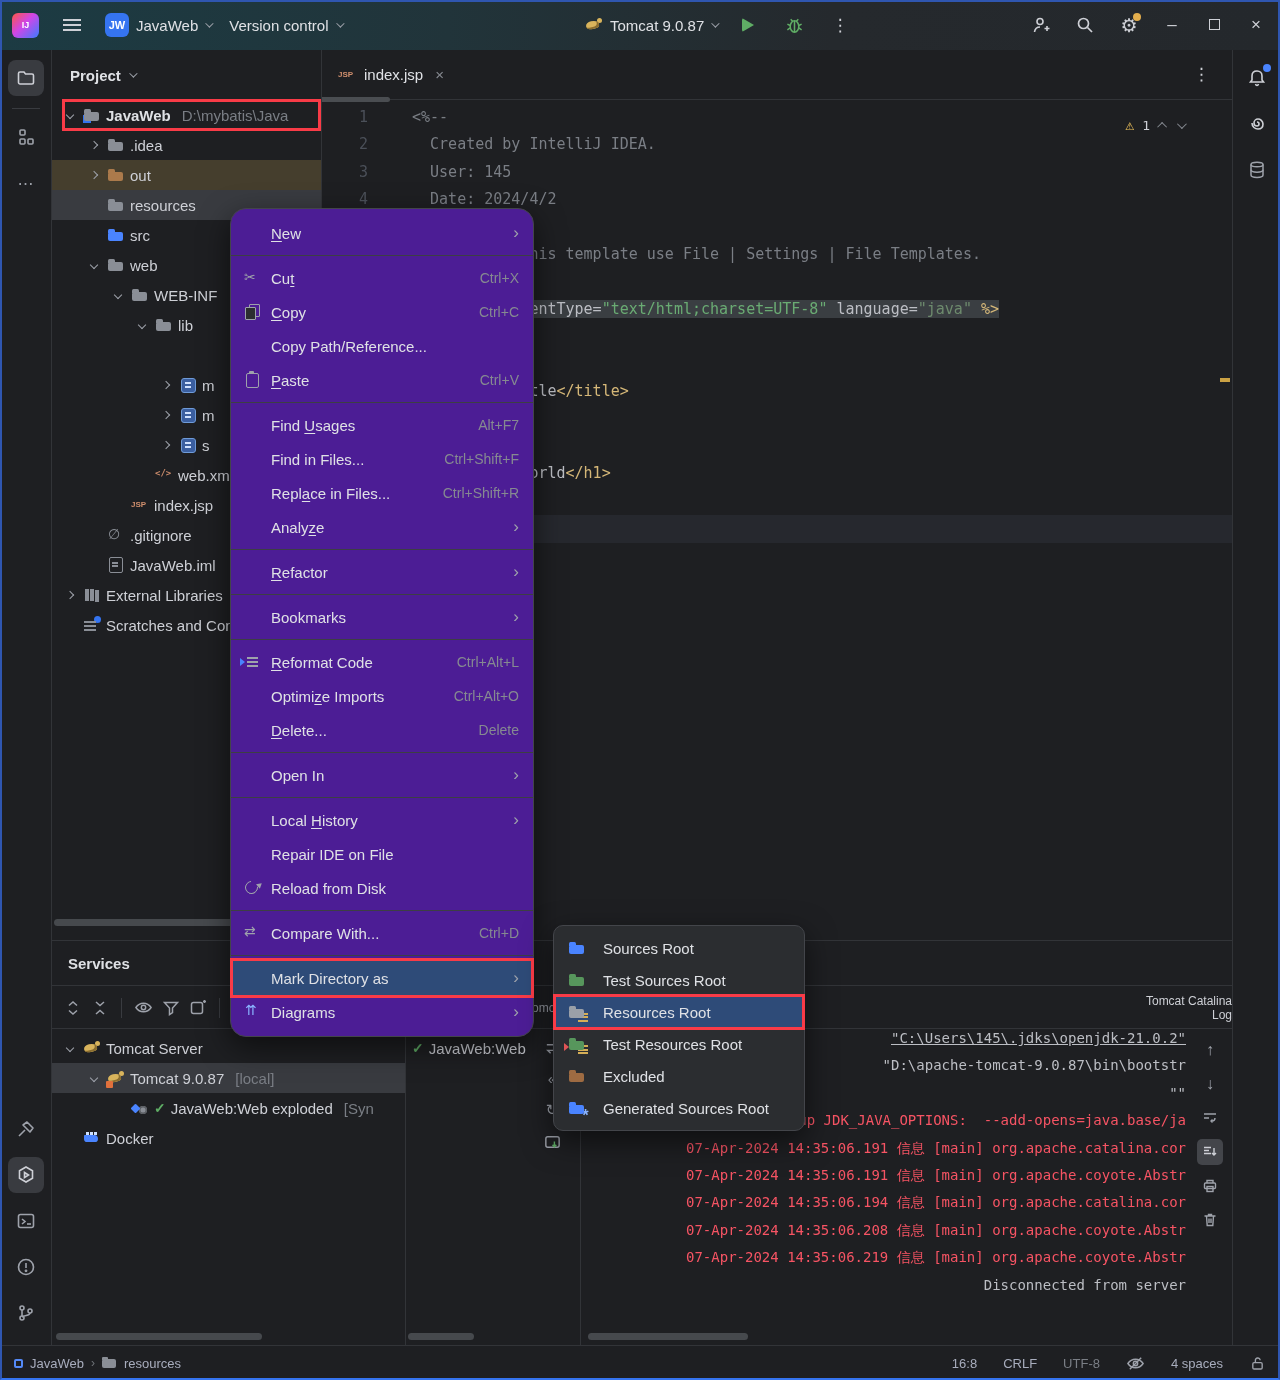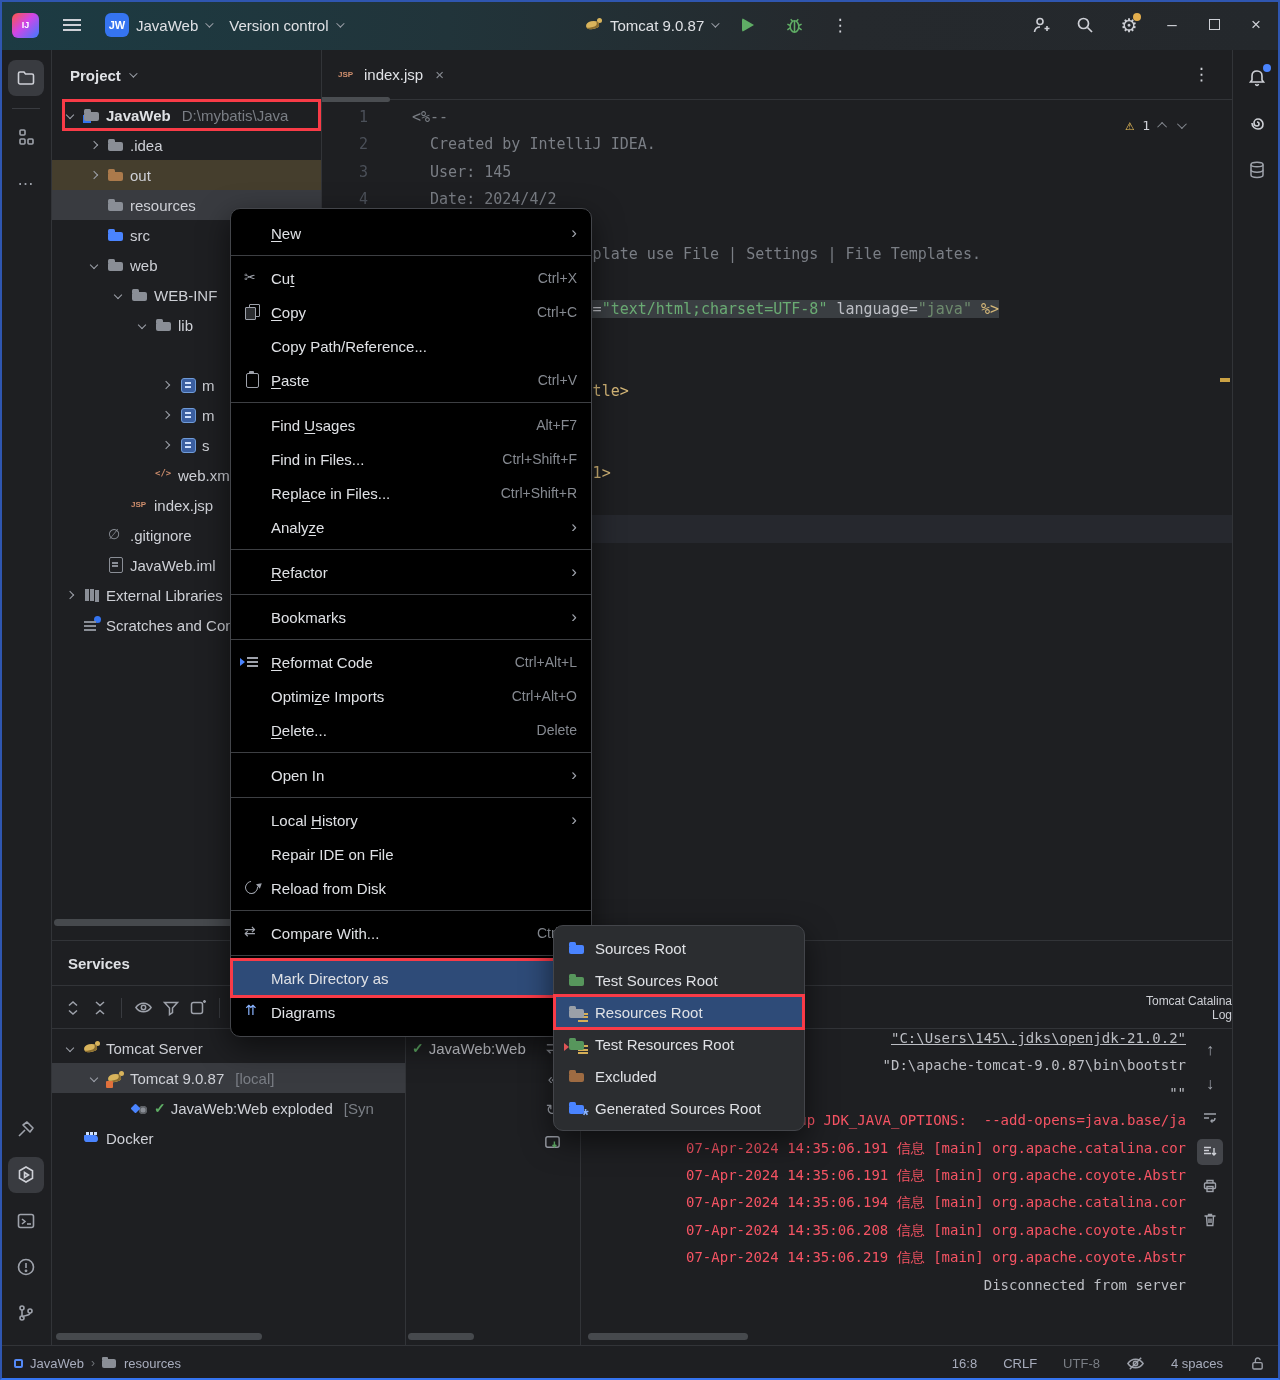--- a/index.html
+++ b/index.html
@@ -107,21 +107,21 @@
   .cl.hl .seg { background:#3a3e42; }
   .c-cm { color:#7a7e85; } .c-tg { color:#d5b778; } .c-pl { color:#bcbec4; }
   .c-st { color:#6aab73; } .c-st2 { color:#6d8a6d; }
   .editor-warn { position:absolute; right:48px; top:12px; display:flex; align-items:center; gap:10px; font-size:13px; color:#ced0d6; }
   .warn-ic { color:#f2c55c; font-size:15px; }
   .chev-up { display:inline-block; width:7px; height:7px; border-left:1.6px solid #868a91; border-top:1.6px solid #868a91; transform:rotate(45deg) translateY(2px); }
   .chev-dn { display:inline-block; width:7px; height:7px; border-right:1.6px solid #868a91; border-bottom:1.6px solid #868a91; transform:rotate(45deg) translateY(-2px); }
   .sb-mark { position:absolute; right:2px; top:278px; width:10px; height:4px; background:#caa144; }
 
   
-  .menu { position:absolute; left:230px; top:208px; width:362px; background:#000000; border:1px solid #43454a; border-radius:10px; padding:7px 0; z-index:50; box-shadow:0 10px 30px rgba(0,0,0,.55); font-size:15px; }
+  .menu { position:absolute; left:230px; top:208px; width:304px; background:#4c1d95; border:1px solid #43454a; border-radius:16px; padding:7px 0; z-index:50; box-shadow:0 10px 30px rgba(0,0,0,.55); font-size:15px; }
   .mi { position:relative; height:34px; display:flex; align-items:center; gap:6px; padding:0 14px 0 12px; color:#dfe1e5; }
   .mi-icon { width:22px; flex:none; }
   .mi-label { flex:1; }
   .mi-shortcut { color:#868a91; font-size:14px; }
   .mi-arrow { color:#9ea2ab; font-size:17px; }
   .menu-sep { height:1px; background:#3d3f43; margin:5px 0; }
   .mi.selected { background:#2e4b78; }
   .mi.redbox::after { content:""; position:absolute; left:-1px; right:-1px; top:-3px; bottom:-3px; border:3px solid #f93b47; pointer-events:none; z-index:2; }
   .icon-cut::after { content:"✂"; position:absolute; left:1px; top:-1px; font-size:14px; color:#9ea2ab; }
   .icon-copy::before { content:""; position:absolute; left:6px; top:0; width:9px; height:11px; border:1.5px solid #9ea2ab; border-radius:1px; }
@@ -130,21 +130,21 @@
   .icon-paste::after { content:""; position:absolute; left:6px; top:-1px; width:5px; height:3px; background:#9ea2ab; border-radius:1px; }
   .icon-reformat::after { content:""; position:absolute; left:4px; top:3px; width:11px; height:2px; background:#9ea2ab; box-shadow:0 4px 0 #9ea2ab,0 8px 0 #9ea2ab; }
   .icon-reformat::before { content:""; position:absolute; left:-3px; top:4px; border:4px solid rgba(0,0,0,0); border-left:5px solid #4a84ff; }
   .icon-reload::after { content:""; position:absolute; left:2px; top:1px; width:11px; height:11px; border:1.7px solid #9ea2ab; border-radius:50%; border-top-color:rgba(0,0,0,0); transform:rotate(40deg); }
   .icon-reload::before { content:""; position:absolute; right:1px; top:0; border:3.5px solid rgba(0,0,0,0); border-bottom:5px solid #9ea2ab; transform:rotate(50deg); }
   .icon-compare::after { content:"⇄"; position:absolute; left:1px; top:-2px; font-size:14px; color:#9ea2ab; }
   .icon-diagrams::after { content:"⇈"; position:absolute; left:2px; top:-2px; font-size:14px; color:#8ab4ff; }
 
   
   .submenu { position:absolute; left:553px; top:925px; width:252px; background:#2b2d30; border:1px solid #43454a; border-radius:10px; padding:6px 0; z-index:60; box-shadow:0 10px 30px rgba(0,0,0,.55); font-size:15px; }
-  .smi { position:relative; height:32px; display:flex; align-items:center; gap:9px; padding:0 14px; color:#dfe1e5; }
+  .smi { position:relative; height:32px; display:flex; align-items:center; gap:17px; padding:0 14px; color:#dfe1e5; }
   .smi.selected { background:#2e4b78; }
   .smi.redbox::after { content:""; position:absolute; left:-1px; right:-1px; top:-2px; bottom:-2px; border:3px solid #f93b47; pointer-events:none; z-index:2; }
 
   
   .bottom { position:absolute; left:52px; top:940px; width:1180px; height:405px; background:#1e1f22; border-top:1px solid #323438; z-index:2;text-align:right; }
   .bp-head { height:45px; display:flex; align-items:center; padding-left:16px; font-size:15px; font-weight:bold; color:#dfe1e5; border-bottom:1px solid #323438; }
   .sv-toolbar { position:absolute; left:0; top:46px; width:353px; height:42px; display:flex; align-items:center; gap:9px; padding-left:12px; border-bottom:1px solid #323438; color:#9ea2ab; }
   .sv-tb-sep { width:1px; height:20px; background:#393b40; margin:0 3px; }
   .sv-tree { position:absolute; left:0; top:92px; width:353px; font-size:15px; }
   .sv-tree .trow { height:30px; }

